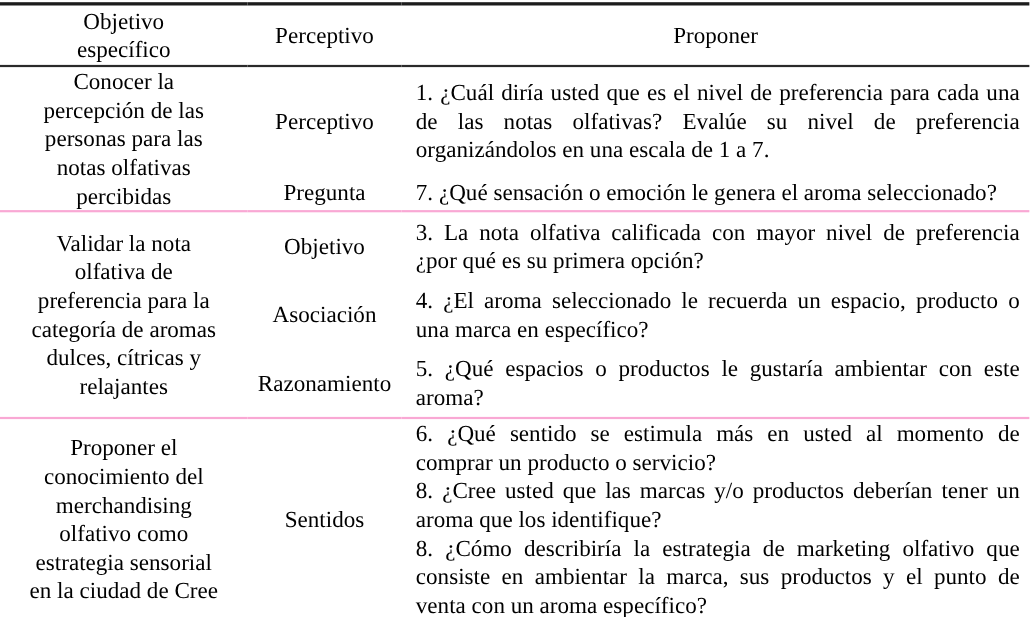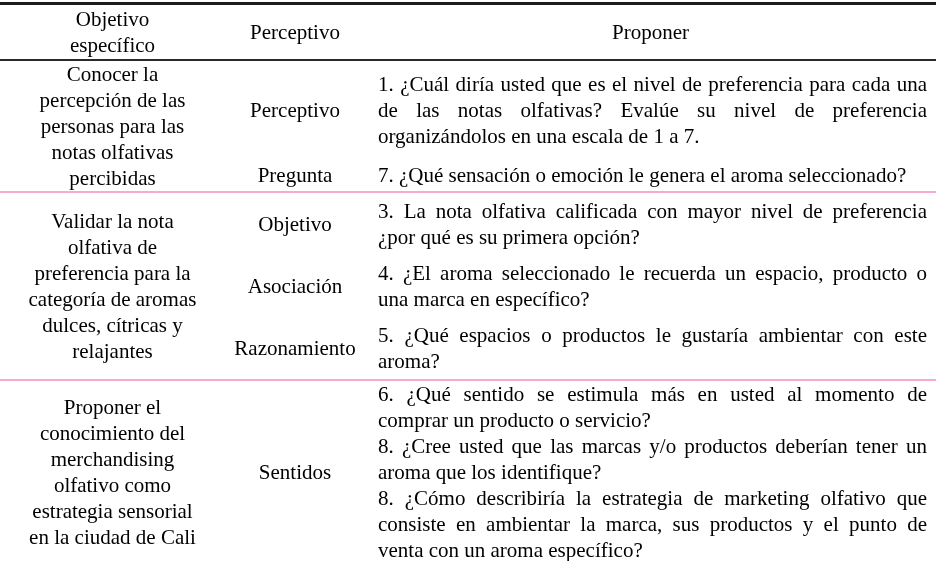--- a/index.html
+++ b/index.html
@@ -122,21 +122,21 @@
       </tr>
       <tr class="pad">
         <td class="comp bb">Razonamiento</td>
         <td class="q bb">
           <p>5. ¿Qué espacios o productos le gustaría ambientar con este aroma?</p>
         </td>
       </tr>
 
       <tr>
         <td class="obj bb">
-          <span class="obj-text">Proponer el conocimiento del merchandising olfativo como estrategia sensorial en la ciudad de Cali</span>
+          <span class="obj-text">Proponer el conocimiento del merchandising olfativo como estrategia sensorial en la ciudad de Cree</span>
         </td>
         <td class="comp bb">Sentidos</td>
         <td class="q bb">
           <p>6. ¿Qué sentido se estimula más en usted al momento de comprar un producto o servicio?</p>
           <p>8. ¿Cree usted que las marcas y/o productos deberían tener un aroma que los identifique?</p>
           <p>8. ¿Cómo describiría la estrategia de marketing olfativo que consiste en ambientar la marca, sus productos y el punto de venta con un aroma específico?</p>
         </td>
       </tr>
 
     </tbody>

